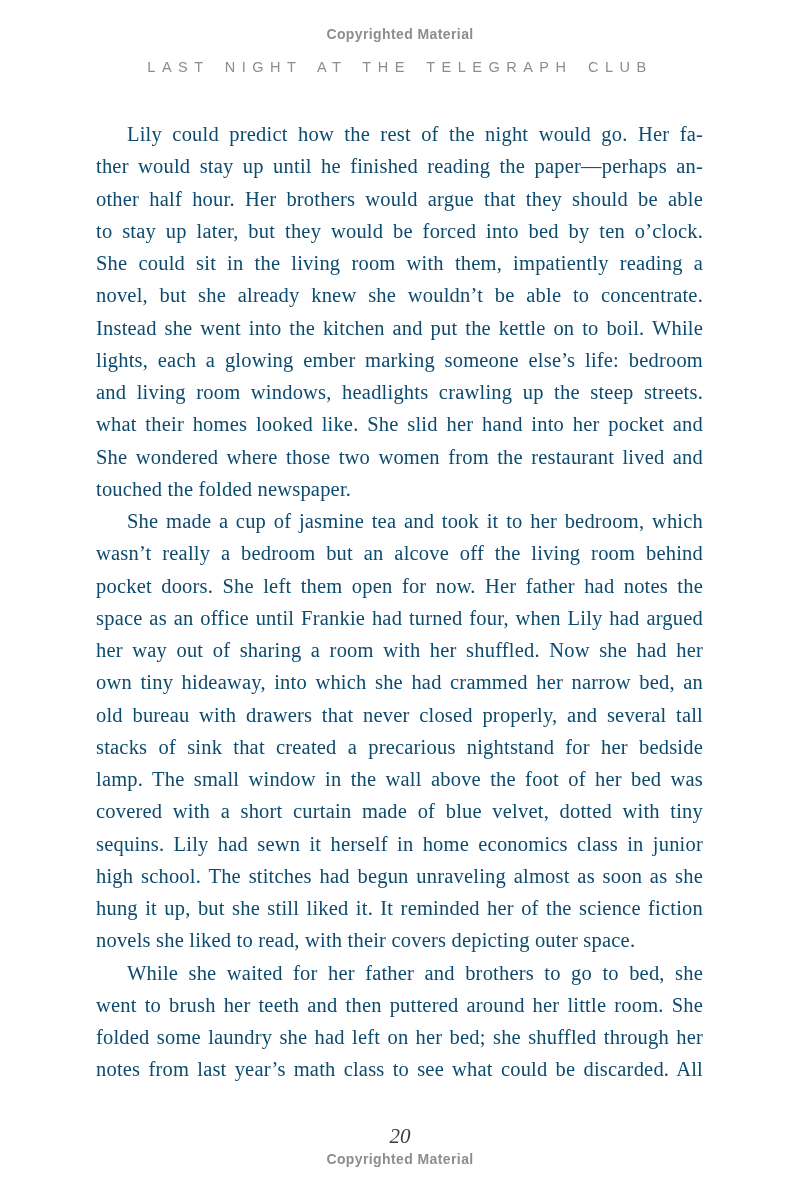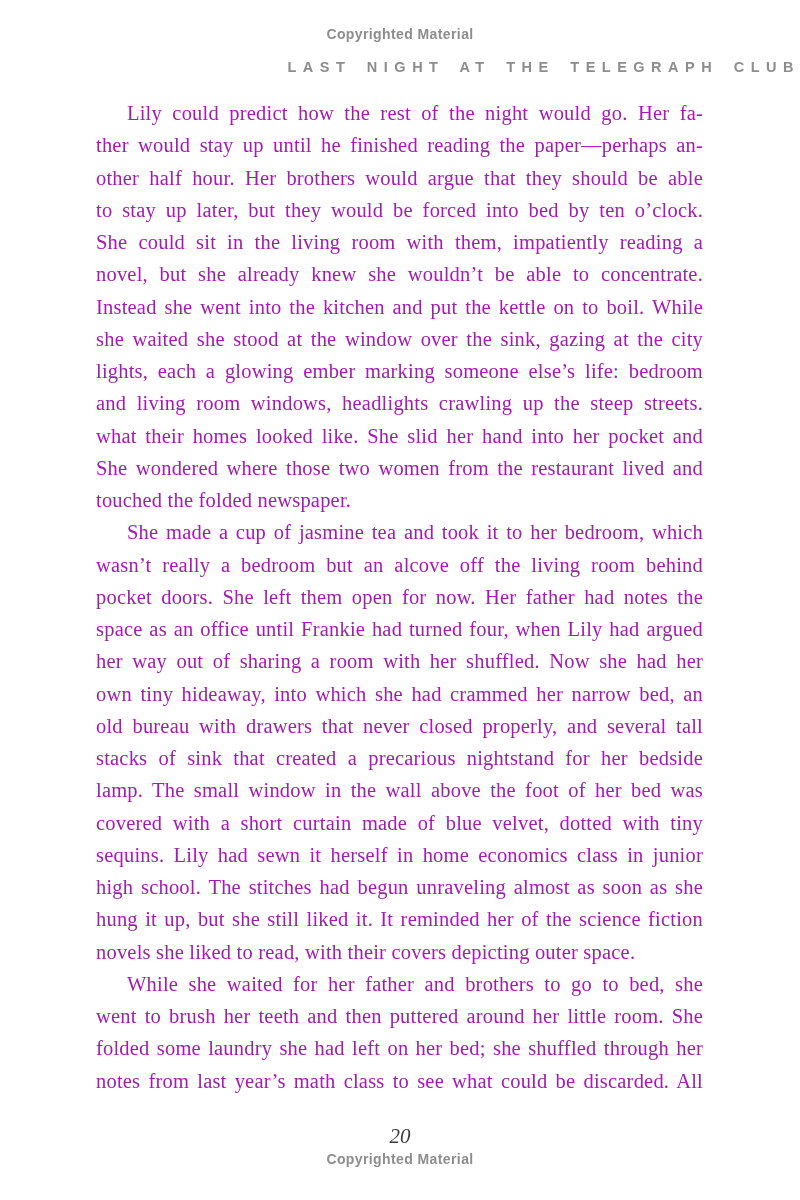--- a/index.html
+++ b/index.html
@@ -27,37 +27,37 @@
     letter-spacing: 0.4px;
     color: #8d8d8d;
   }
   .copyright-top { top: 26px; }
   .copyright-bottom { top: 1151px; }
   .running-head {
     position: absolute;
     top: 59px;
     left: 0;
     width: 800px;
-    text-align: right;
+    text-align: center;
     font-family: "Liberation Sans", sans-serif;
-    font-weight: 700;
+    font-weight: 400;
     font-size: 14.5px;
     letter-spacing: 6.5px;
     word-spacing: 5px;
     color: #8d8d8d;
     white-space: nowrap;
   }
   .page-text {
     position: absolute;
-    top: 97px;
+    top: 118px;
     left: 96px;
     width: 607px;
     font-size: 20.5px;
     line-height: 32.25px;
-    color: #a21caf;
+    color: #0c4a6e;
     letter-spacing: 0.2px;
   }
   .text-line {
     text-align: justify;
     text-align-last: justify;
     white-space: normal;
     height: 32.25px;
     overflow: visible;
   }
   .text-line.first {
@@ -89,21 +89,20 @@
   <div class="running-head">LAST NIGHT AT THE TELEGRAPH CLUB</div>
 
   <div class="page-text">
       <div class="text-line first">Lily could predict how the rest of the night would go. Her fa-</div>
       <div class="text-line">ther would stay up until he finished reading the paper—perhaps an-</div>
       <div class="text-line">other half hour. Her brothers would argue that they should be able</div>
       <div class="text-line">to stay up later, but they would be forced into bed by ten o’clock.</div>
       <div class="text-line">She could sit in the living room with them, impatiently reading a</div>
       <div class="text-line">novel, but she already knew she wouldn’t be able to concentrate.</div>
       <div class="text-line">Instead she went into the kitchen and put the kettle on to boil. While</div>
-      <div class="text-line">she waited she stood at the window over the sink, gazing at the city</div>
       <div class="text-line">lights, each a glowing ember marking someone else’s life: bedroom</div>
       <div class="text-line">and living room windows, headlights crawling up the steep streets.</div>
       <div class="text-line">what their homes looked like. She slid her hand into her pocket and</div>
       <div class="text-line">She wondered where those two women from the restaurant lived and</div>
       <div class="text-line para-end">touched the folded newspaper.</div>
       <div class="text-line first">She made a cup of jasmine tea and took it to her bedroom, which</div>
       <div class="text-line">wasn’t really a bedroom but an alcove off the living room behind</div>
       <div class="text-line">pocket doors. She left them open for now. Her father had notes the</div>
       <div class="text-line">space as an office until Frankie had turned four, when Lily had argued</div>
       <div class="text-line">her way out of sharing a room with her shuffled. Now she had her</div>

